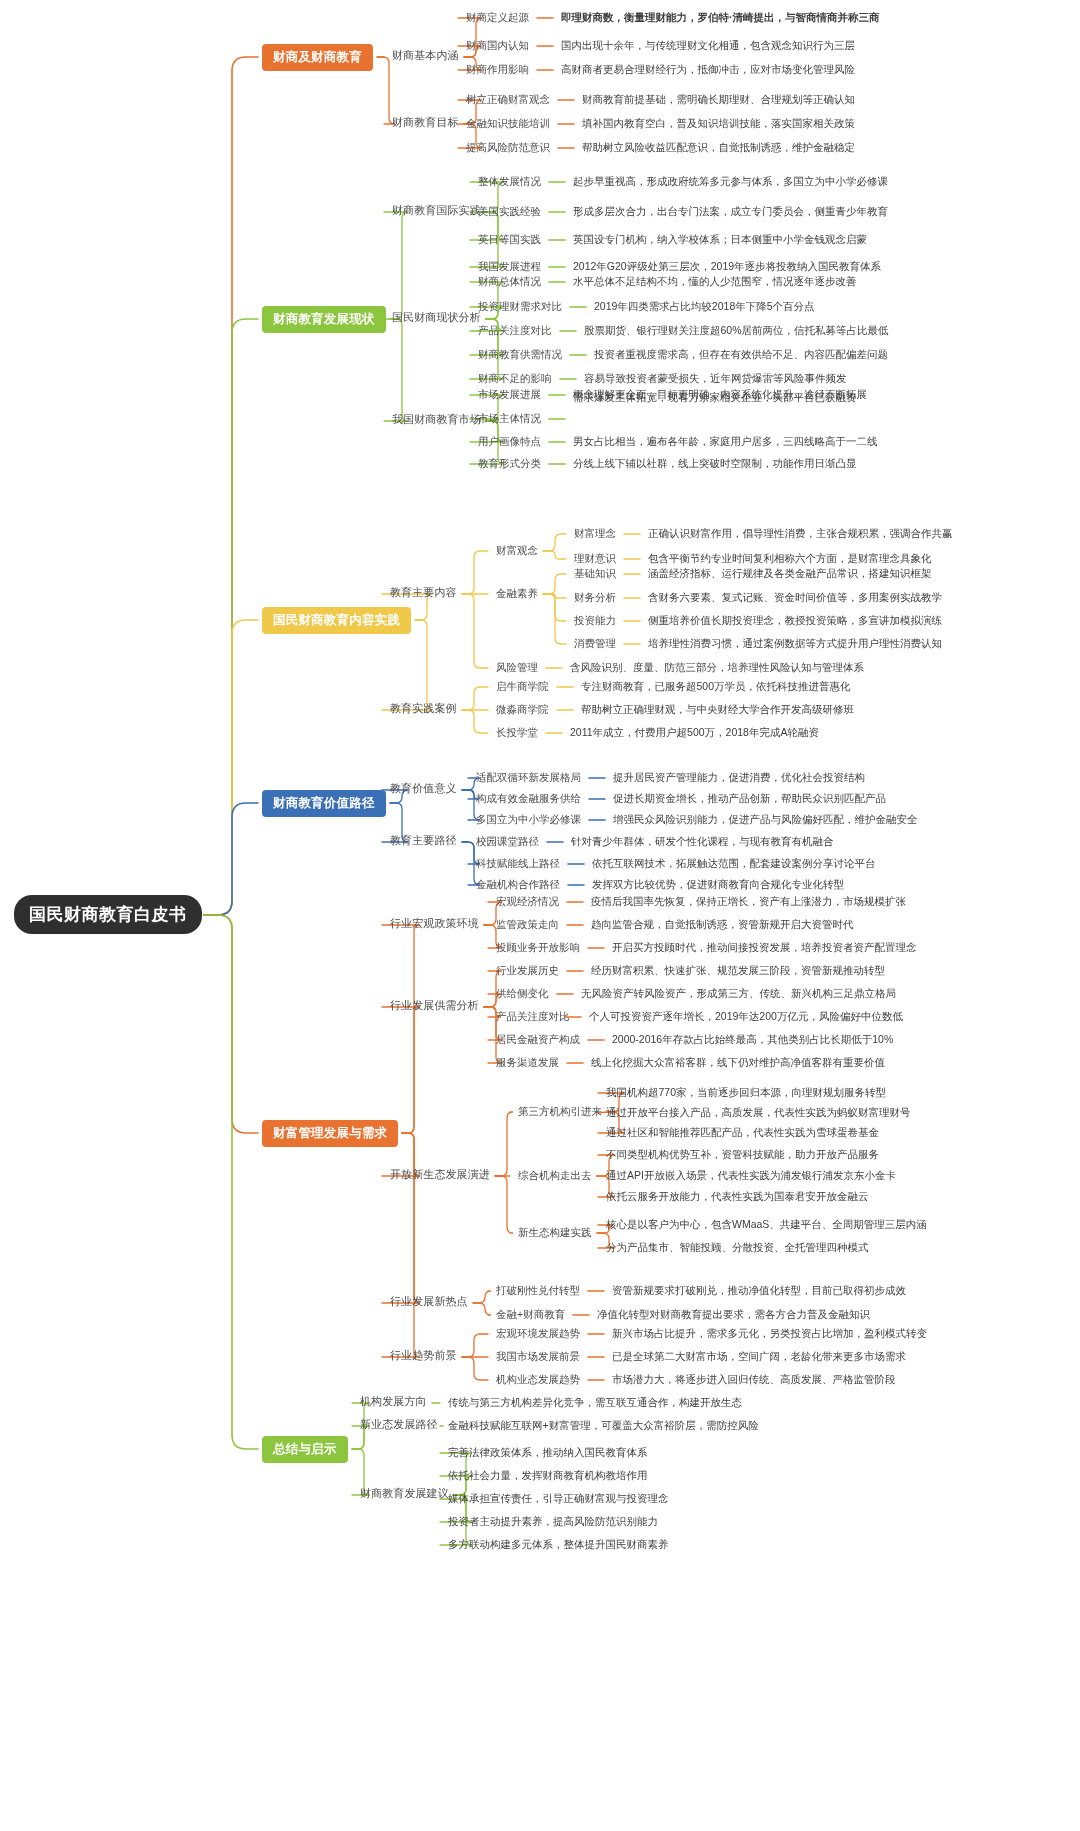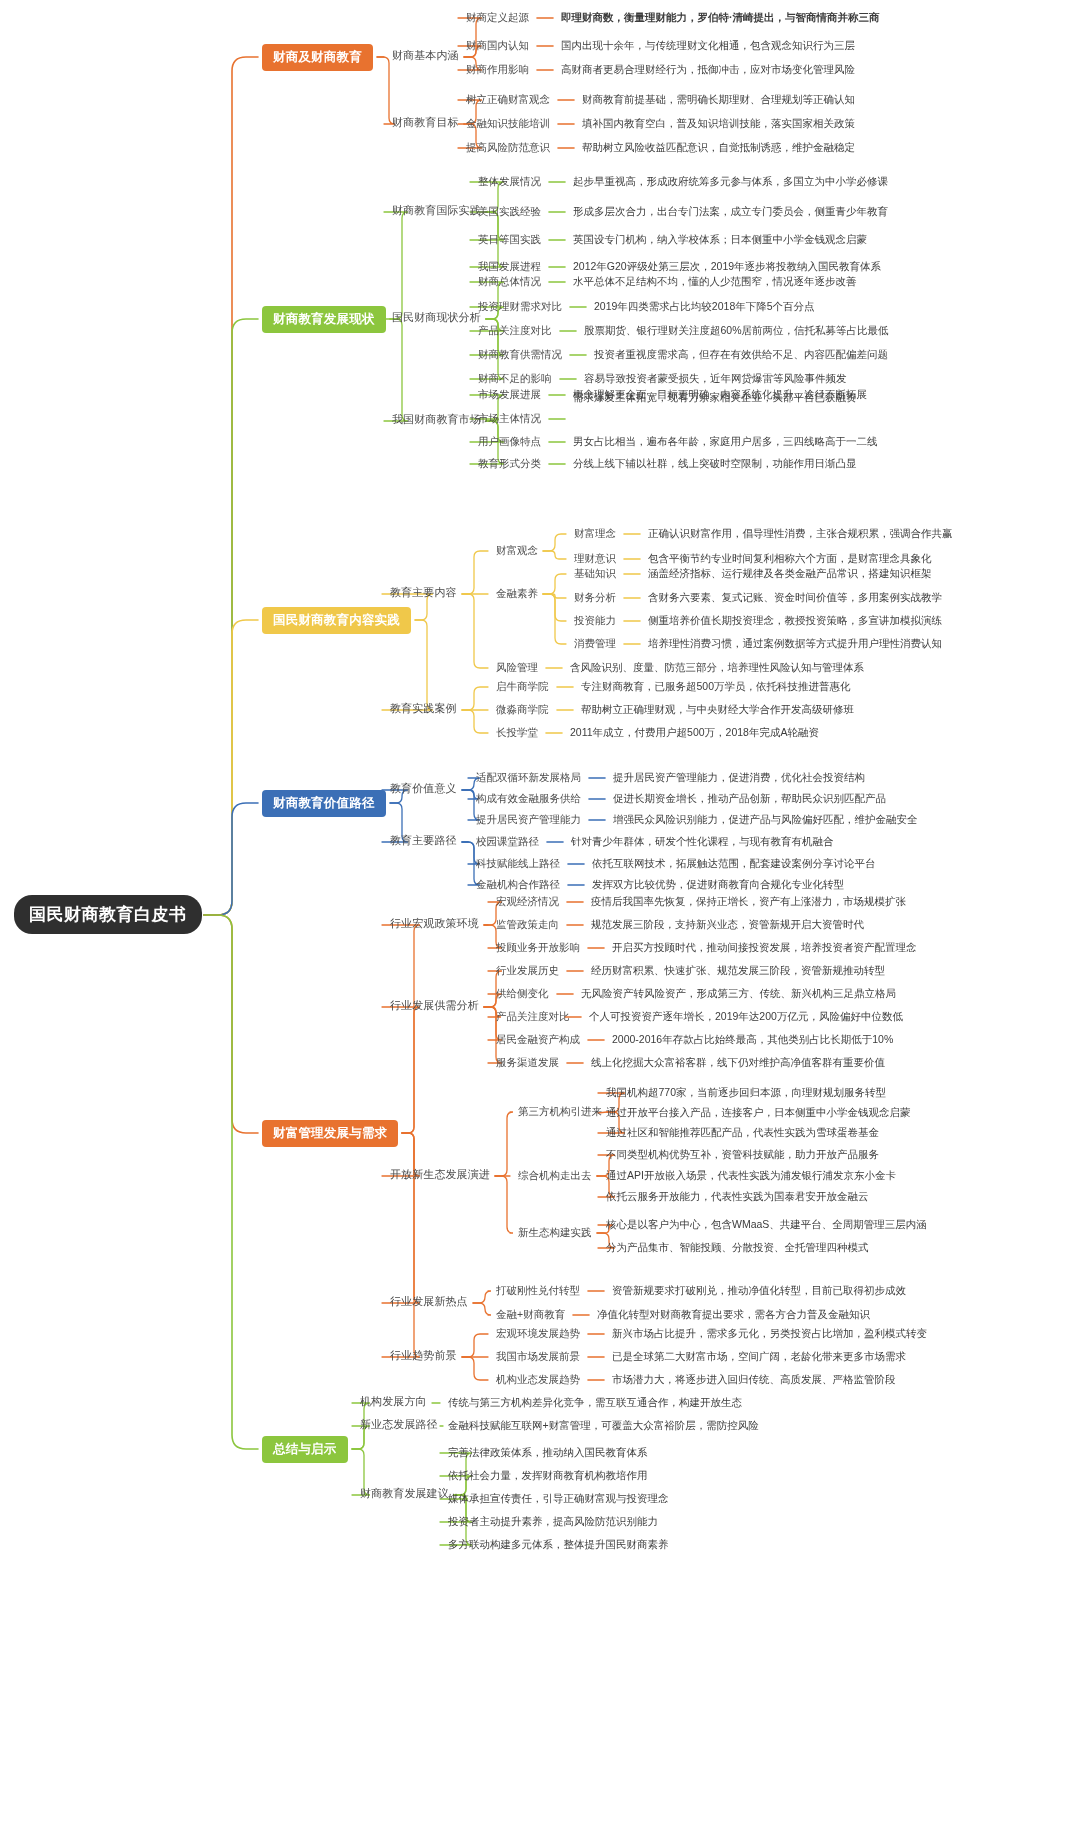--- a/index.html
+++ b/index.html
@@ -287,52 +287,52 @@
     <div class="l3" style="left: 496px; top: 704px;">微淼商学院</div>
     <div class="leaf" style="left: 581px; top: 704px;">帮助树立正确理财观，与中央财经大学合作开发高级研修班</div>
     <div class="l3" style="left: 496px; top: 727px;">长投学堂</div>
     <div class="leaf" style="left: 570px; top: 727px;">2011年成立，付费用户超500万，2018年完成A轮融资</div>
     <div class="b-node" style="left: 262px; background: rgb(59, 111, 182); top: 790px;">财商教育价值路径</div>
     <div class="l2" style="left: 390px; top: 783px;">教育价值意义</div>
     <div class="l3" style="left: 476px; top: 772px;">适配双循环新发展格局</div>
     <div class="leaf" style="left: 613px; top: 772px;">提升居民资产管理能力，促进消费，优化社会投资结构</div>
     <div class="l3" style="left: 476px; top: 793px;">构成有效金融服务供给</div>
     <div class="leaf" style="left: 613px; top: 793px;">促进长期资金增长，推动产品创新，帮助民众识别匹配产品</div>
-    <div class="l3" style="left: 476px; top: 814px;">提升居民资产管理能力</div>
+    <div class="l3" style="left: 476px; top: 814px;">多国立为中小学必修课</div>
     <div class="leaf" style="left: 613px; top: 814px;">增强民众风险识别能力，促进产品与风险偏好匹配，维护金融安全</div>
     <div class="l2" style="left: 390px; top: 835px;">教育主要路径</div>
     <div class="l3" style="left: 476px; top: 836px;">校园课堂路径</div>
     <div class="leaf" style="left: 571px; top: 836px;">针对青少年群体，研发个性化课程，与现有教育有机融合</div>
     <div class="l3" style="left: 476px; top: 858px;">科技赋能线上路径</div>
     <div class="leaf" style="left: 592px; top: 858px;">依托互联网技术，拓展触达范围，配套建设案例分享讨论平台</div>
     <div class="l3" style="left: 476px; top: 879px;">金融机构合作路径</div>
     <div class="leaf" style="left: 592px; top: 879px;">发挥双方比较优势，促进财商教育向合规化专业化转型</div>
     <div class="b-node" style="left: 262px; background: rgb(232, 114, 47); top: 1120px;">财富管理发展与需求</div>
     <div class="l2" style="left: 390px; top: 918px;">行业宏观政策环境</div>
     <div class="l3" style="left: 496px; top: 896px;">宏观经济情况</div>
     <div class="leaf" style="left: 591px; top: 896px;">疫情后我国率先恢复，保持正增长，资产有上涨潜力，市场规模扩张</div>
     <div class="l3" style="left: 496px; top: 919px;">监管政策走向</div>
-    <div class="leaf" style="left: 591px; top: 919px;">规范发展三阶段，支持新兴业态，资管新规开启大资管时代</div>
+    <div class="leaf" style="left: 591px; top: 919px;">趋向监管合规，自觉抵制诱惑，资管新规开启大资管时代</div>
     <div class="l3" style="left: 496px; top: 942px;">投顾业务开放影响</div>
     <div class="leaf" style="left: 612px; top: 942px;">开启买方投顾时代，推动间接投资发展，培养投资者资产配置理念</div>
     <div class="l2" style="left: 390px; top: 1000px;">行业发展供需分析</div>
     <div class="l3" style="left: 496px; top: 965px;">行业发展历史</div>
     <div class="leaf" style="left: 591px; top: 965px;">经历财富积累、快速扩张、规范发展三阶段，资管新规推动转型</div>
     <div class="l3" style="left: 496px; top: 988px;">供给侧变化</div>
     <div class="leaf" style="left: 581px; top: 988px;">无风险资产转风险资产，形成第三方、传统、新兴机构三足鼎立格局</div>
     <div class="l3" style="left: 496px; top: 1011px;">产品关注度对比</div>
     <div class="leaf" style="left: 589px; top: 1011px;">个人可投资资产逐年增长，2019年达200万亿元，风险偏好中位数低</div>
     <div class="l3" style="left: 496px; top: 1034px;">居民金融资产构成</div>
     <div class="leaf" style="left: 612px; top: 1034px;">2000-2016年存款占比始终最高，其他类别占比长期低于10%</div>
     <div class="l3" style="left: 496px; top: 1057px;">服务渠道发展</div>
     <div class="leaf" style="left: 591px; top: 1057px;">线上化挖掘大众富裕客群，线下仍对维护高净值客群有重要价值</div>
     <div class="l2" style="left: 390px; top: 1169px;">开放新生态发展演进</div>
     <div class="l3" style="left: 518px; top: 1106px;">第三方机构引进来</div>
     <div class="leaf" style="left: 606px; top: 1087px;">我国机构超770家，当前逐步回归本源，向理财规划服务转型</div>
-    <div class="leaf" style="left: 606px; top: 1107px;">通过开放平台接入产品，连接客户，日本侧重中小学金钱观念启蒙</div>
+    <div class="leaf" style="left: 606px; top: 1107px;">通过开放平台接入产品，高质发展，代表性实践为蚂蚁财富理财号</div>
     <div class="leaf" style="left: 606px; top: 1127px;">通过社区和智能推荐匹配产品，代表性实践为雪球蛋卷基金</div>
     <div class="l3" style="left: 518px; top: 1170px;">综合机构走出去</div>
     <div class="leaf" style="left: 606px; top: 1149px;">不同类型机构优势互补，资管科技赋能，助力开放产品服务</div>
     <div class="leaf" style="left: 606px; top: 1170px;">通过API开放嵌入场景，代表性实践为浦发银行浦发京东小金卡</div>
     <div class="leaf" style="left: 606px; top: 1191px;">依托云服务开放能力，代表性实践为国泰君安开放金融云</div>
     <div class="l3" style="left: 518px; top: 1227px;">新生态构建实践</div>
     <div class="leaf" style="left: 606px; top: 1219px;">核心是以客户为中心，包含WMaaS、共建平台、全周期管理三层内涵</div>
     <div class="leaf" style="left: 606px; top: 1242px;">分为产品集市、智能投顾、分散投资、全托管理四种模式</div>
     <div class="l2" style="left: 390px; top: 1296px;">行业发展新热点</div>
     <div class="l3" style="left: 496px; top: 1285px;">打破刚性兑付转型</div>

